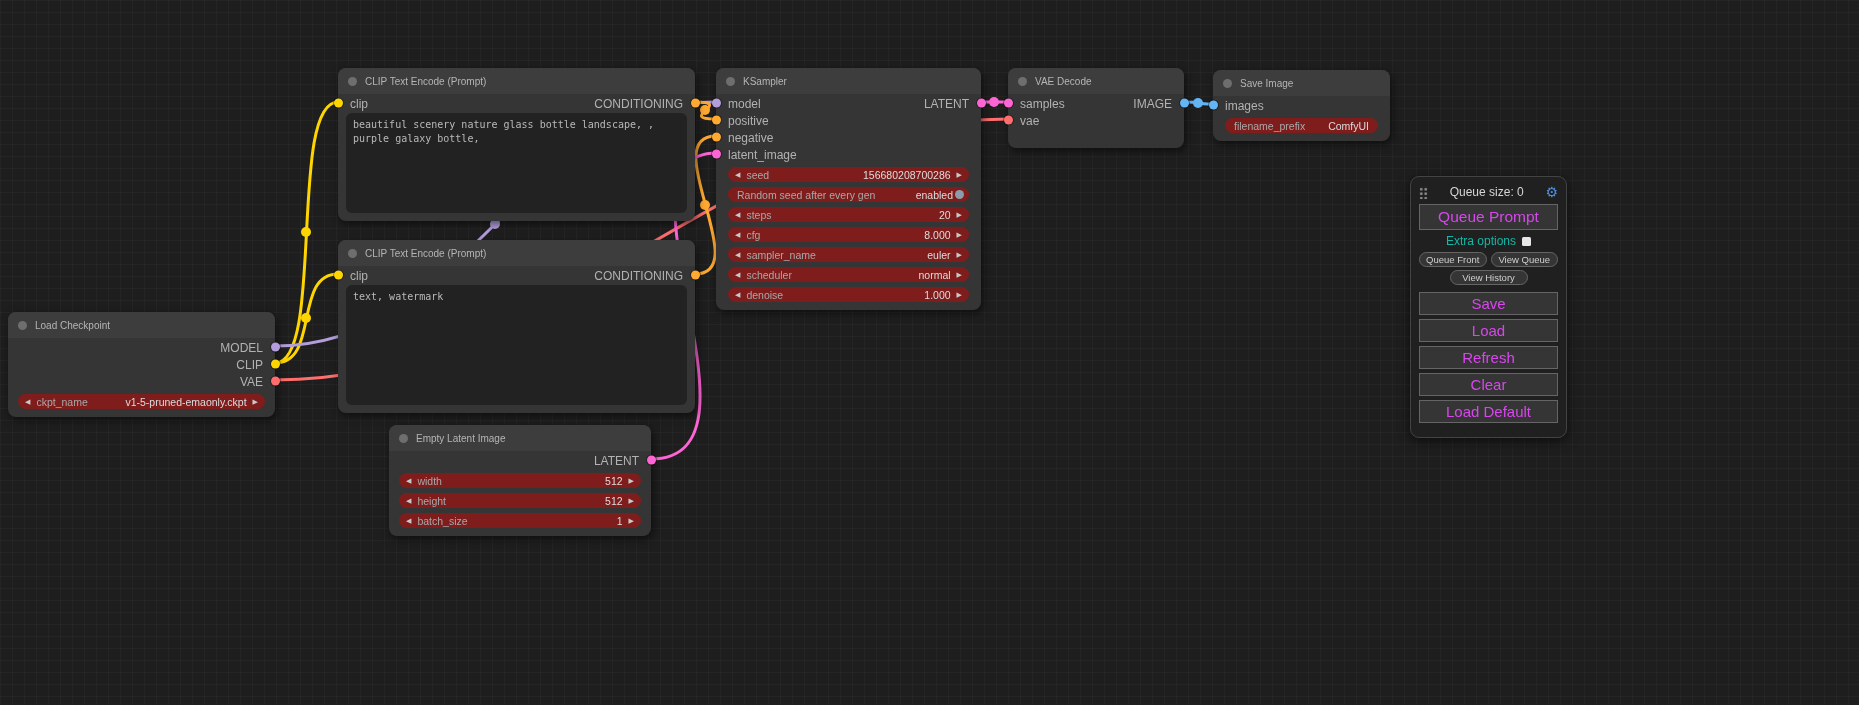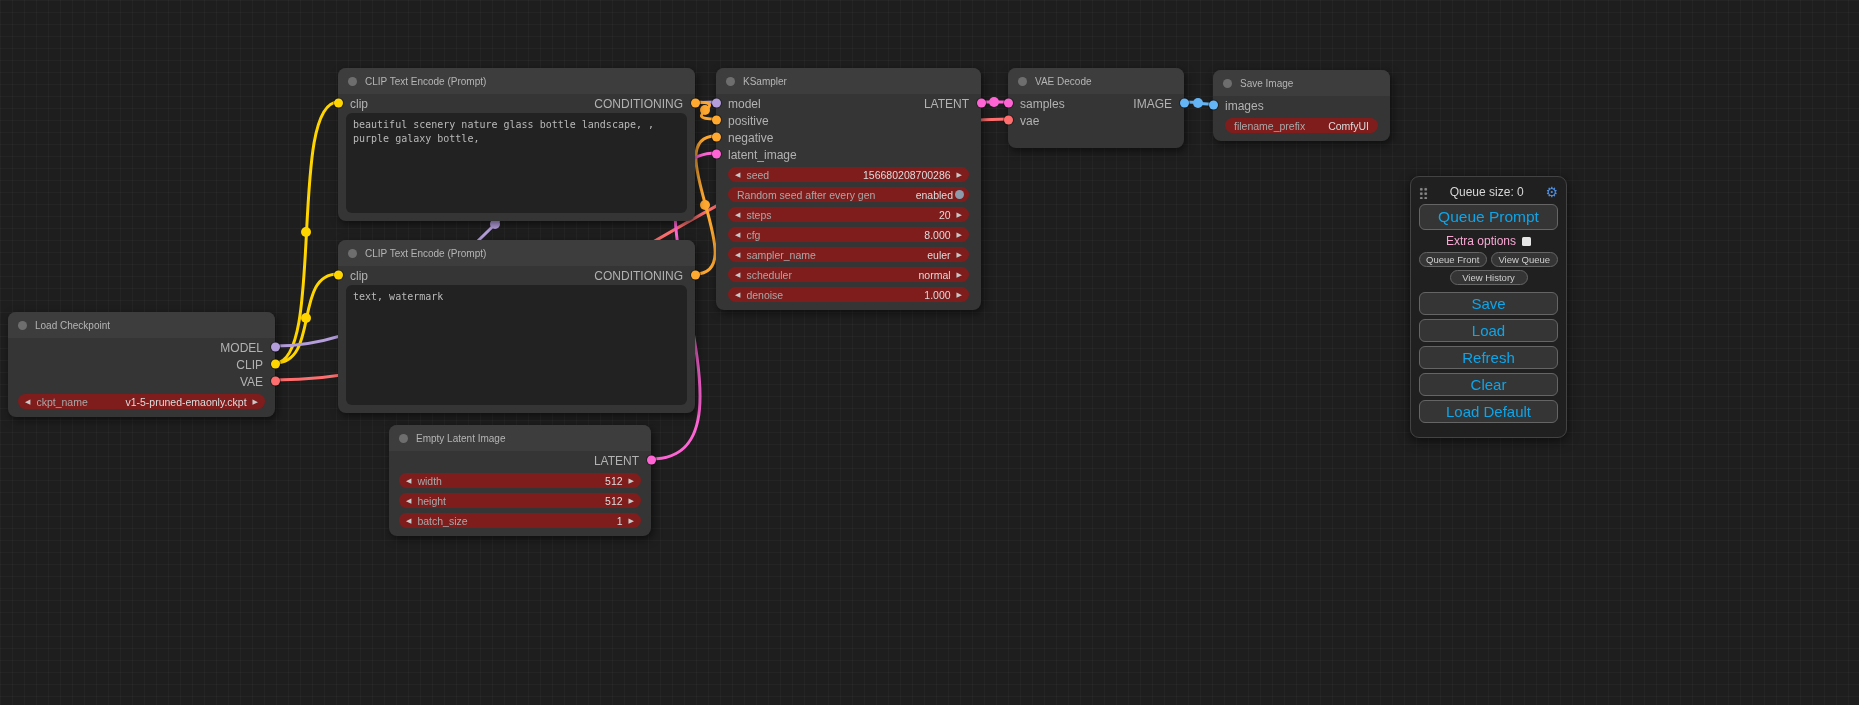--- a/index.html
+++ b/index.html
@@ -30,27 +30,27 @@
   .widget.noarrow .wvalue{margin-right:2px}
   .widget.wide{margin:5px 12px 0;}
   .toggle-dot{width:9px;height:9px;border-radius:50%;background:#8d9cad;flex:0 0 auto;margin-right:-2px;}
   .ntext{display:block;box-sizing:border-box;width:calc(100% - 16px);margin:2px 8px 0;background:#222;border:0;border-radius:6px;padding:5px 7px;color:#b9b9b9;font:10px/1.4 "DejaVu Sans Mono",monospace;resize:none;outline:none;overflow:hidden;}
   .qpanel{position:absolute;left:1410px;top:176px;width:157px;z-index:3;background:#202020;border:1px solid #434343;border-radius:9px;box-shadow:0 3px 12px rgba(0,0,0,.6);padding:6px 8px 10px;box-sizing:border-box;color:#ddd;}
   .qheader{display:flex;align-items:center;height:18px;margin-bottom:3px;font-size:12px;color:#d6d6d6;}
   .qdrag{width:9px;height:13px;background-image:radial-gradient(circle,#8a8a8a 1.1px,transparent 1.6px);background-size:4.5px 4.5px;background-position:0 1px;flex:0 0 auto;}
   .qsize{flex:1;text-align:center;}
   .qgear{font-size:14px;color:#4f8fe0;line-height:1;flex:0 0 auto;background:none;border:none;padding:0;}
   button{font-family:"Liberation Sans",sans-serif;cursor:pointer;}
-  .qbtn{display:block;width:100%;background:#353535;border:1px solid #656565;border-radius:6px;color:#0ea5e9;padding:2px 0;margin:4px 0;font-size:15px;text-align:center;box-sizing:border-box;}
+  .qbtn{display:block;width:100%;background:#353535;border:1px solid #656565;border-radius:0;color:#d946ef;padding:2px 0;margin:4px 0;font-size:15px;text-align:center;box-sizing:border-box;}
   .qbtn.prompt{font-size:15.5px;padding:3px 0;margin:2px 0 3px;}
   .qsmallrow{display:flex;gap:4px;margin:3px 0 0;}
   .qbtn.small{font-size:9.5px;padding:1px 0;margin:0;border-radius:8px;color:#cfcfcf;flex:1;}
   .qhistory{display:flex;justify-content:center;margin:3px 0 7px;}
   .qbtn.history{width:78px;flex:none;}
-  .qextra{display:flex;align-items:center;justify-content:center;gap:6px;font-size:12px;height:16px;margin-top:2px;color:#f9a8d4;}
+  .qextra{display:flex;align-items:center;justify-content:center;gap:6px;font-size:12px;height:16px;margin-top:2px;color:#14b8a6;}
   .qcheck{width:9px;height:9px;background:#e6e6e6;border-radius:1.5px;flex:0 0 auto;}
 </style>
 </head>
 <body>
 
 <div class="canvas">
 
   <svg class="wires" width="1859" height="705">
     <path d="M275,363 C325,363 288,102 338,102" stroke="#FFD500"></path>
     <circle cx="306" cy="232" r="5" fill="#FFD500"></circle>

